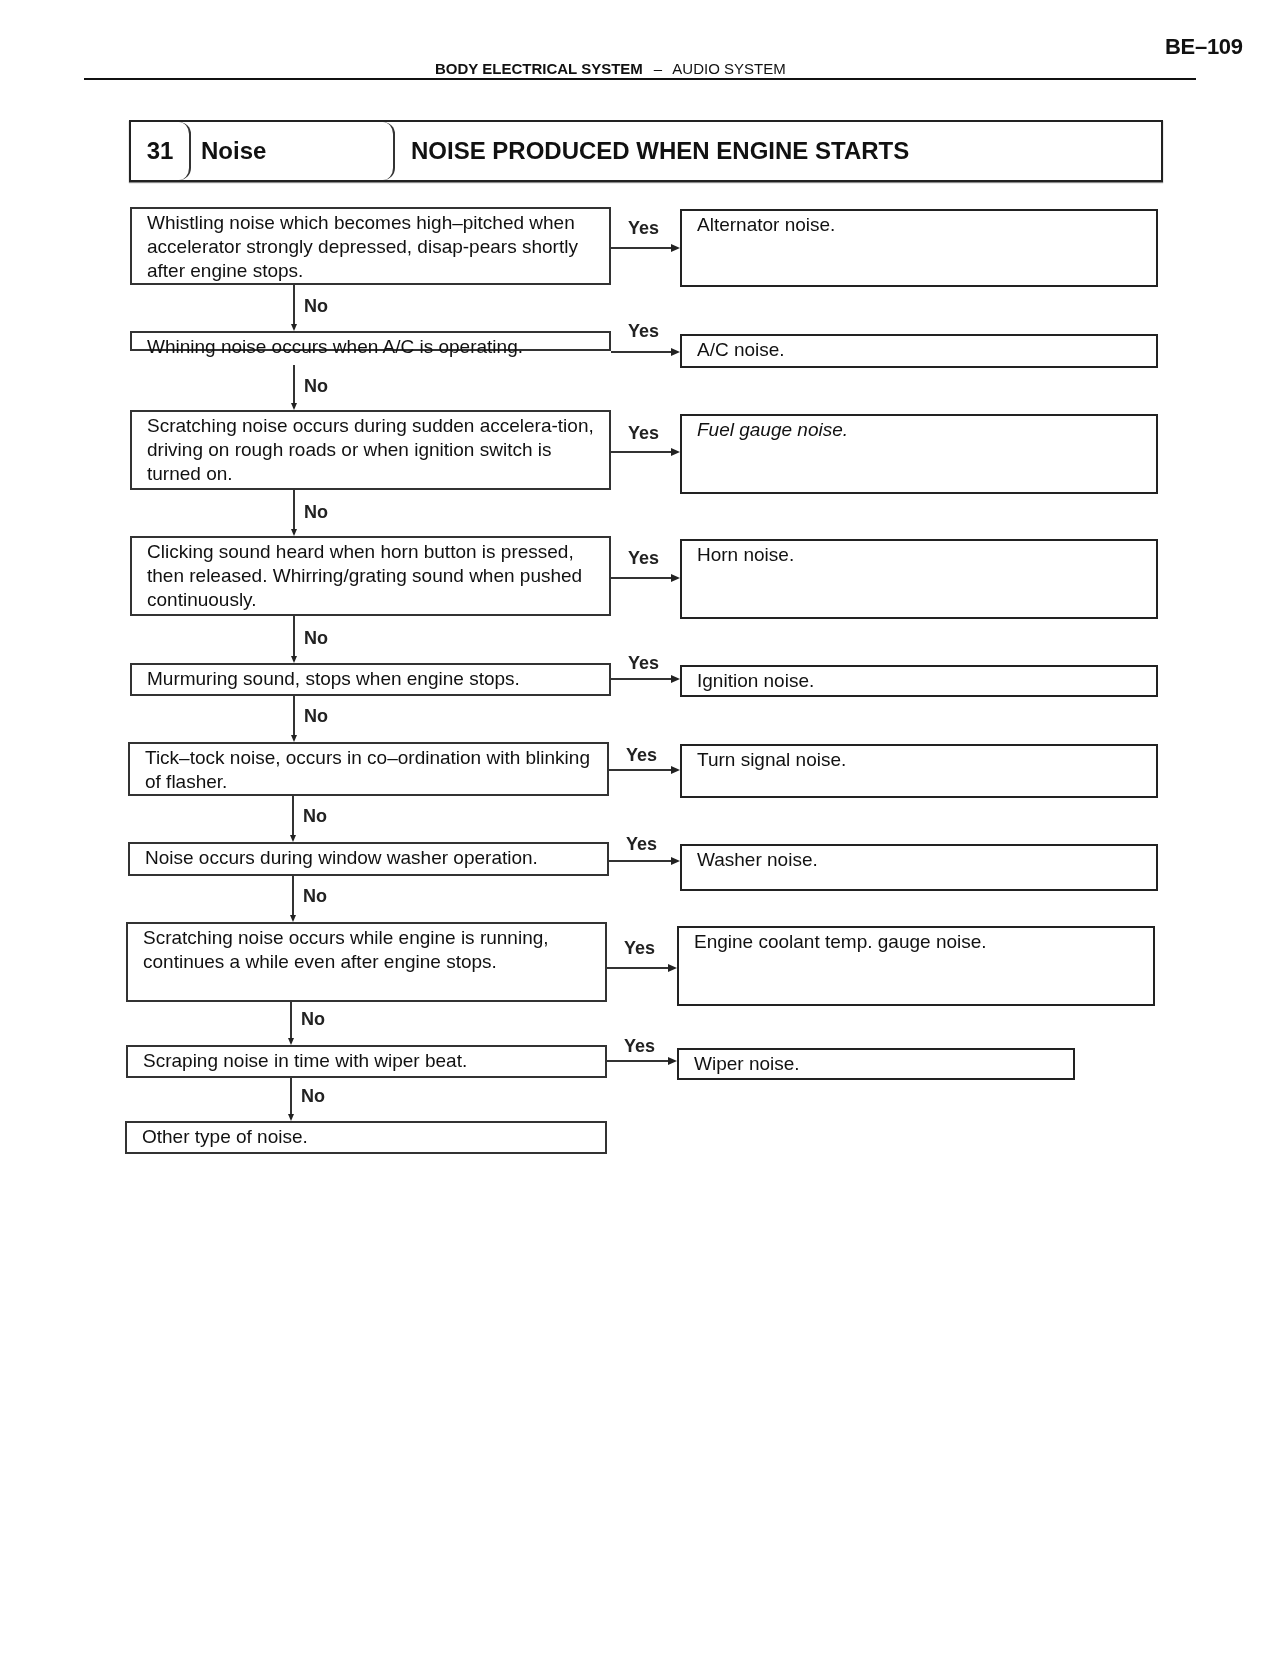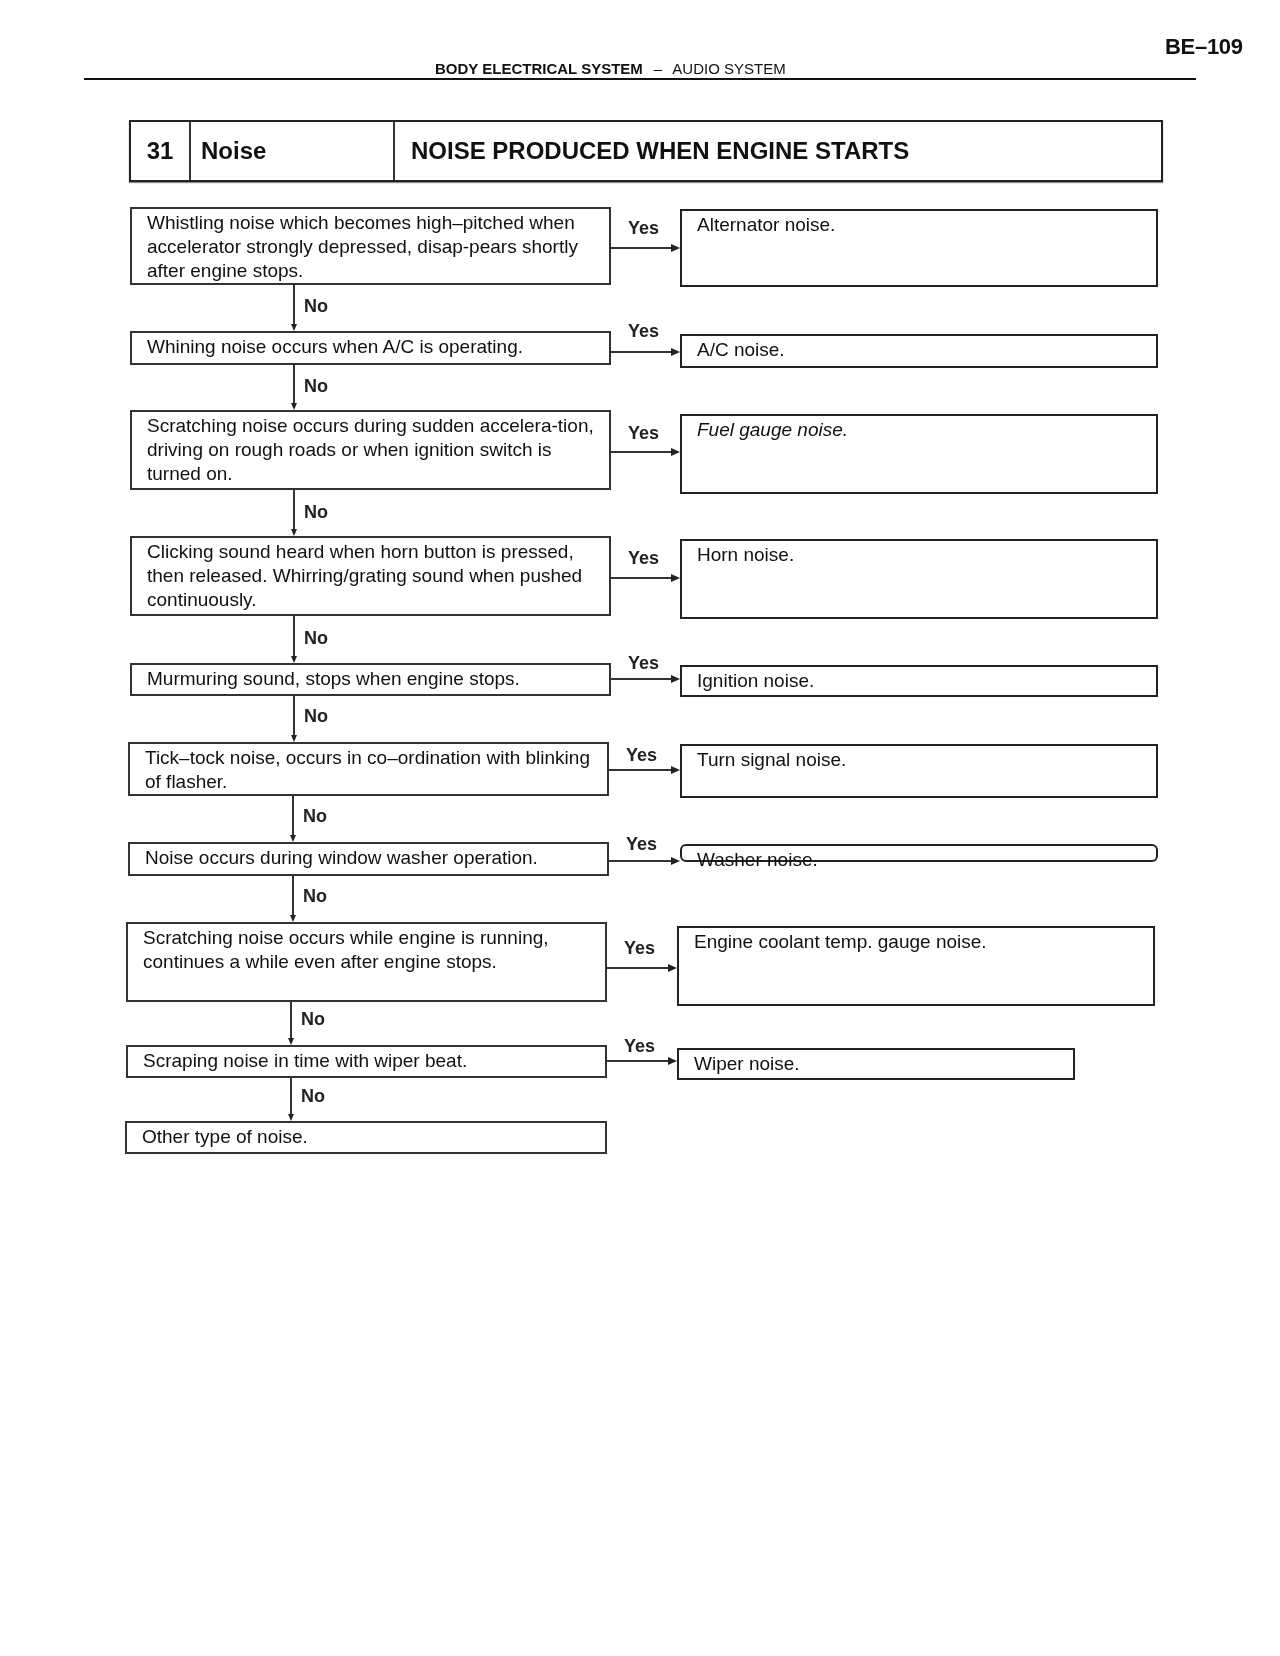--- a/index.html
+++ b/index.html
@@ -8,21 +8,21 @@
   .abs { position: absolute; }
 
   
   .page-num { left: 1165px; top: 34px; font-size: 22px; font-weight: bold; letter-spacing: -0.3px; }
   .running { top: 60px; font-size: 15px; white-space: nowrap; margin-left: 40px; }
   .running .sec { font-weight: bold; }
   .rule { left: 84px; top: 78px; width: 1112px; height: 0; border-top: 2px solid #111; }
 
   
   .title-box { left: 129px; top: 120px; width: 1030px; height: 58px; border: 2px solid #222; box-shadow: 0 1px 1px #888; }
-  .title-cell { position: absolute; top: 0; height: 58px; display: flex; align-items: center; font-weight: bold; }
+  .title-cell { position: absolute; top: 0; height: 58px; display: flex; align-items: center; font-weight: bold; border-radius: 12px; }
   .c-num { left: 0; width: 58px; border-right: 2px solid #333; justify-content: center; font-size: 24px; }
   .c-cat { left: 60px; width: 204px; border-right: 2px solid #333; padding-left: 10px; box-sizing: border-box; font-size: 24px; }
   .c-title { left: 266px; right: 0; padding-left: 14px; font-size: 24px; }
 
   
   .box { position: absolute; border: 2px solid #333; box-sizing: border-box; background: #fff;
          font-size: 19px; line-height: 24px; padding: 2px 15px; }
   .box.res { border-color: #222; }
   .lbl { position: absolute; font-size: 18px; font-weight: bold; color: #222; }
   .vline { position: absolute; width: 0; border-left: 2px solid #333; }
@@ -49,21 +49,21 @@
 
 <div id="flow">
     <div class="box" style="left:130px;top:207px;width:481px;height:78px;">Whistling noise which becomes high–pitched when accelerator strongly depressed, disap-pears shortly after engine stops.</div>
     <div class="box res" style="left:680px;top:209px;width:478px;height:78px;">Alternator noise.</div>
     <div class="hline" style="left:611px;top:247px;width:61px;"></div>
     <div class="arrow-tip" style="left:671px;top:244px;"></div>
     <div class="lbl" style="left:628px;top:218px;">Yes</div>
     <div class="vline" style="left:293px;top:285px;height:40px;"></div>
     <div class="arrow-down" style="left:291px;top:324px;"></div>
     <div class="lbl" style="left:304px;top:296px;">No</div>
-    <div class="box" style="left:130px;top:331px;width:481px;height:34px;">Whining noise occurs when A/C is operating.</div>
+    <div class="box" style="left:130px;top:331px;width:481px;height:20px;">Whining noise occurs when A/C is operating.</div>
     <div class="box res" style="left:680px;top:334px;width:478px;height:34px;">A/C noise.</div>
     <div class="hline" style="left:611px;top:351px;width:61px;"></div>
     <div class="arrow-tip" style="left:671px;top:348px;"></div>
     <div class="lbl" style="left:628px;top:321px;">Yes</div>
     <div class="vline" style="left:293px;top:365px;height:39px;"></div>
     <div class="arrow-down" style="left:291px;top:403px;"></div>
     <div class="lbl" style="left:304px;top:376px;">No</div>
     <div class="box" style="left:130px;top:410px;width:481px;height:80px;">Scratching noise occurs during sudden accelera-tion, driving on rough roads or when ignition switch is turned on.</div>
     <div class="box res" style="left:680px;top:414px;width:478px;height:80px;font-style:italic;">Fuel gauge noise.</div>
     <div class="hline" style="left:611px;top:451px;width:61px;"></div>
@@ -90,21 +90,21 @@
     <div class="lbl" style="left:304px;top:706px;">No</div>
     <div class="box" style="left:128px;top:742px;width:481px;height:54px;">Tick–tock noise, occurs in co–ordination with blinking of flasher.</div>
     <div class="box res" style="left:680px;top:744px;width:478px;height:54px;">Turn signal noise.</div>
     <div class="hline" style="left:609px;top:769px;width:63px;"></div>
     <div class="arrow-tip" style="left:671px;top:766px;"></div>
     <div class="lbl" style="left:626px;top:745px;">Yes</div>
     <div class="vline" style="left:292px;top:796px;height:40px;"></div>
     <div class="arrow-down" style="left:290px;top:835px;"></div>
     <div class="lbl" style="left:303px;top:806px;">No</div>
     <div class="box" style="left:128px;top:842px;width:481px;height:34px;">Noise occurs during window washer operation.</div>
-    <div class="box res" style="left:680px;top:844px;width:478px;height:18px;border-radius:6px;">Washer noise.</div>
+    <div class="box res" style="left:680px;top:844px;width:478px;height:47px;">Washer noise.</div>
     <div class="hline" style="left:609px;top:860px;width:63px;"></div>
     <div class="arrow-tip" style="left:671px;top:857px;"></div>
     <div class="lbl" style="left:626px;top:834px;">Yes</div>
     <div class="vline" style="left:292px;top:876px;height:40px;"></div>
     <div class="arrow-down" style="left:290px;top:915px;"></div>
     <div class="lbl" style="left:303px;top:886px;">No</div>
     <div class="box" style="left:126px;top:922px;width:481px;height:80px;">Scratching noise occurs while engine is running, continues a while even after engine stops.</div>
     <div class="box res" style="left:677px;top:926px;width:478px;height:80px;">Engine coolant temp. gauge noise.</div>
     <div class="hline" style="left:607px;top:967px;width:62px;"></div>
     <div class="arrow-tip" style="left:668px;top:964px;"></div>

